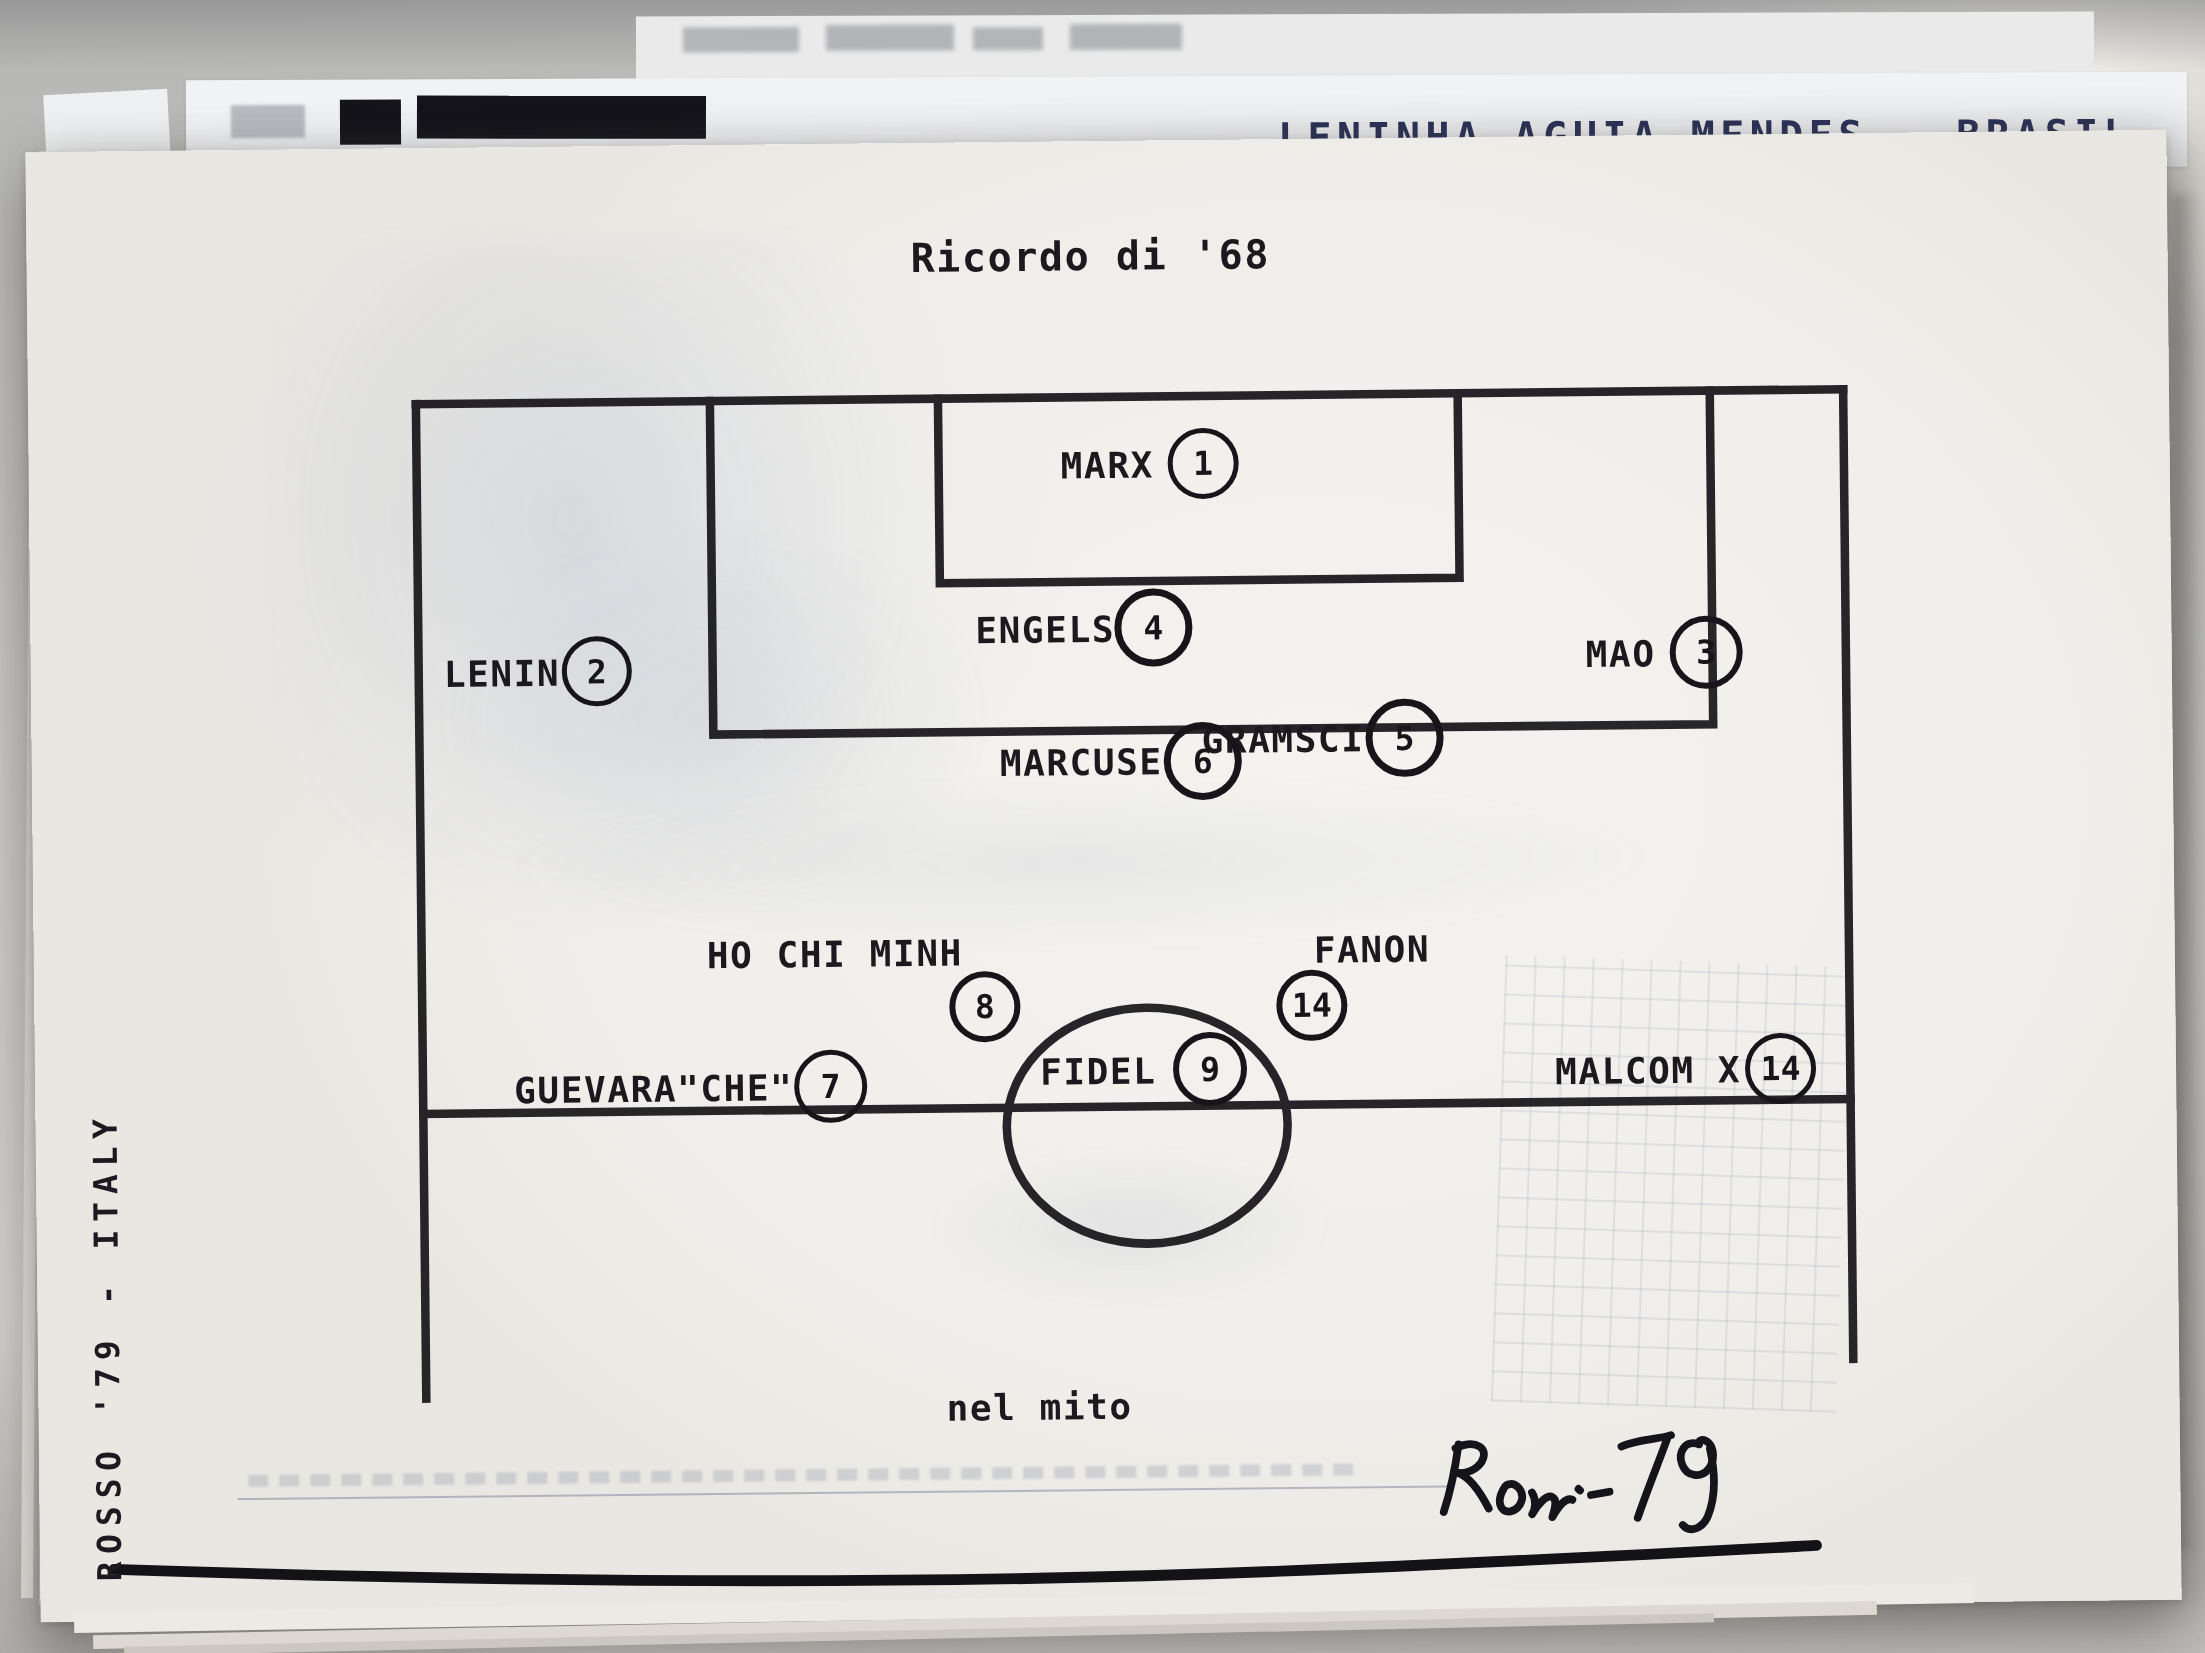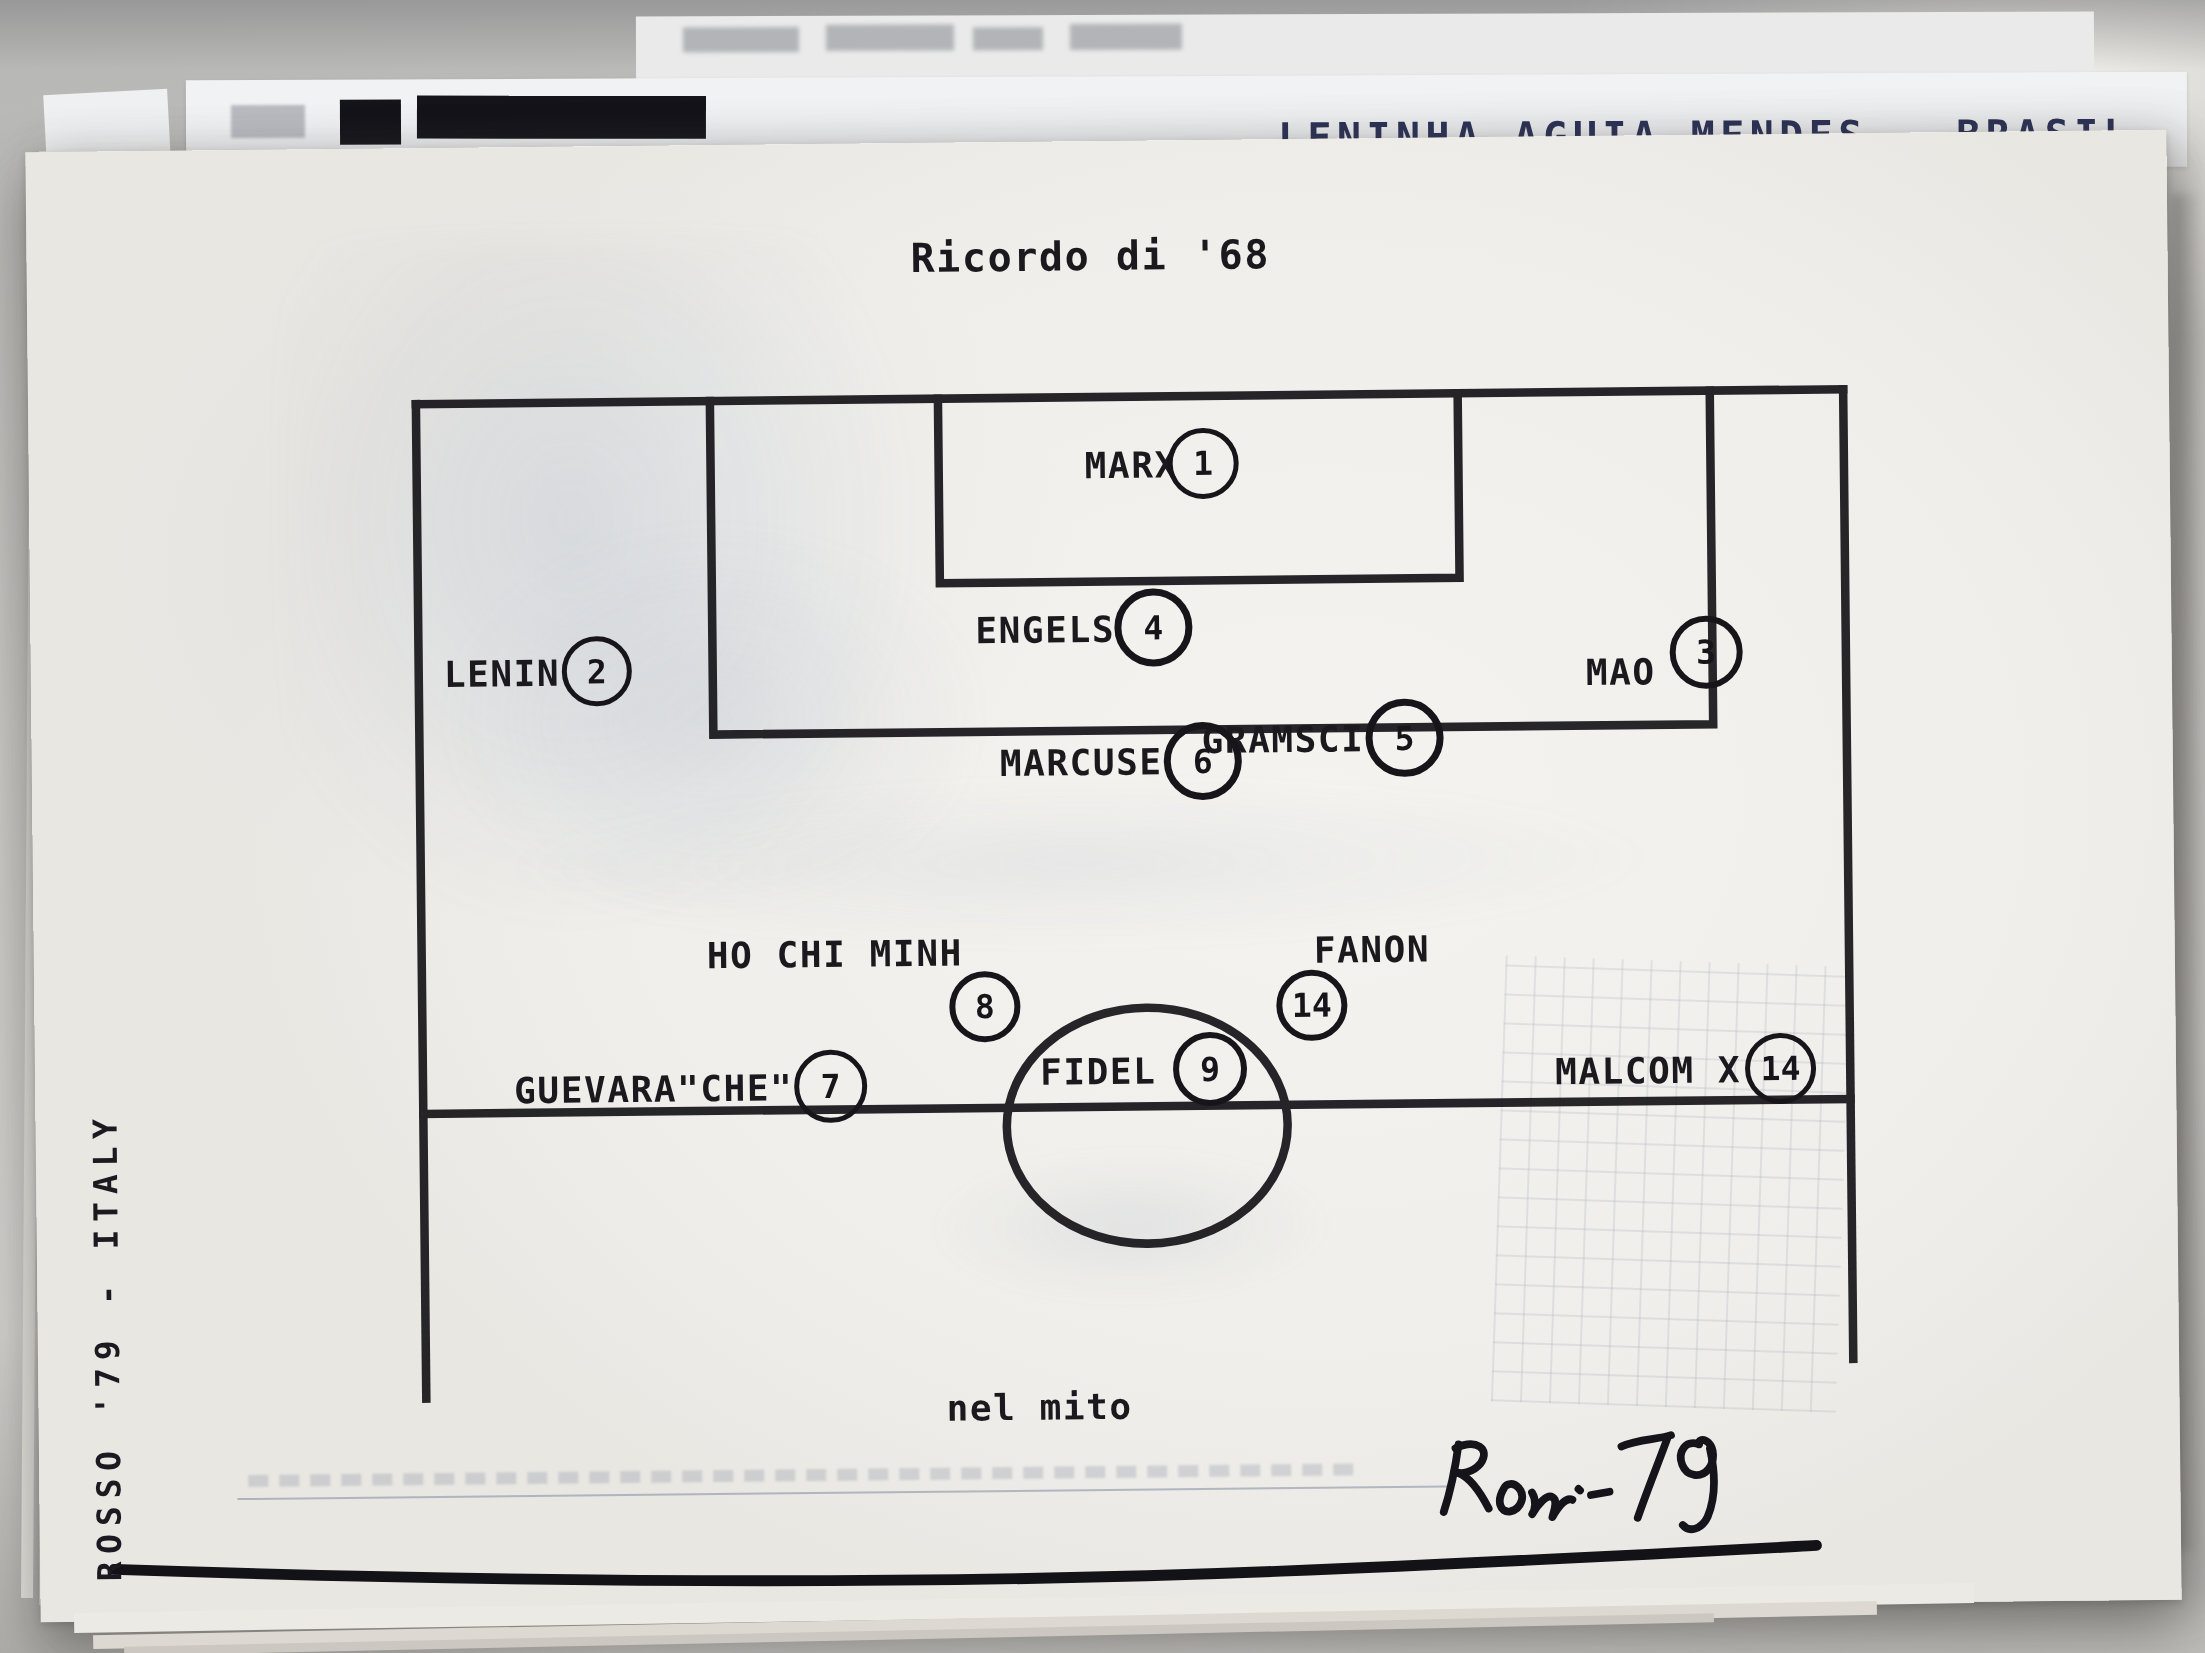--- a/index.html
+++ b/index.html
@@ -115,23 +115,23 @@
       <path d="M1984 1744 L1986 1746"></path>
       <path d="M2000 1752 L2024 1748"></path>
       <path d="M2040 1690 C2062 1680 2086 1682 2104 1676"></path>
       <path d="M2100 1678 C2088 1710 2072 1748 2060 1782"></path>
       <path d="M2140 1688 C2122 1682 2112 1698 2118 1714 C2124 1730 2142 1732 2152 1720 C2160 1710 2160 1694 2152 1686 C2146 1680 2138 1682 2140 1688"></path>
       <path d="M2154 1694 C2160 1722 2162 1754 2150 1782 C2142 1798 2126 1802 2118 1792"></path>
     </g>
   </svg>
   <span class="visually-hidden">Rossi-79</span>
 
-  <div class="plabel" style="left:1056px;top:304px">MARX</div>
+  <div class="plabel" style="left:1032px;top:304px">MARX</div>
   <div class="plabel" style="left:413px;top:506px">LENIN</div>
-  <div class="plabel" style="left:1555px;top:516px">MAO</div>
+  <div class="plabel" style="left:1555px;top:498px">MAO</div>
   <div class="plabel" style="left:945px;top:468px">ENGELS</div>
   <div class="plabel" style="left:1170px;top:580px">GRAMSCI</div>
   <div class="plabel" style="left:968px;top:601px">MARCUSE</div>
   <div class="plabel" style="left:479px;top:923px">GUEVARA"CHE"</div>
   <div class="plabel" style="left:673px;top:790px">HO CHI MINH</div>
   <div class="plabel" style="left:1005px;top:910px">FIDEL</div>
   <div class="plabel" style="left:1280px;top:791px">FANON</div>
   <div class="plabel" style="left:1520px;top:915px">MALCOM X</div>
 
   <div class="badge" style="left:1139px;top:288px;width:71px;height:71px;border-width:5.4px">

